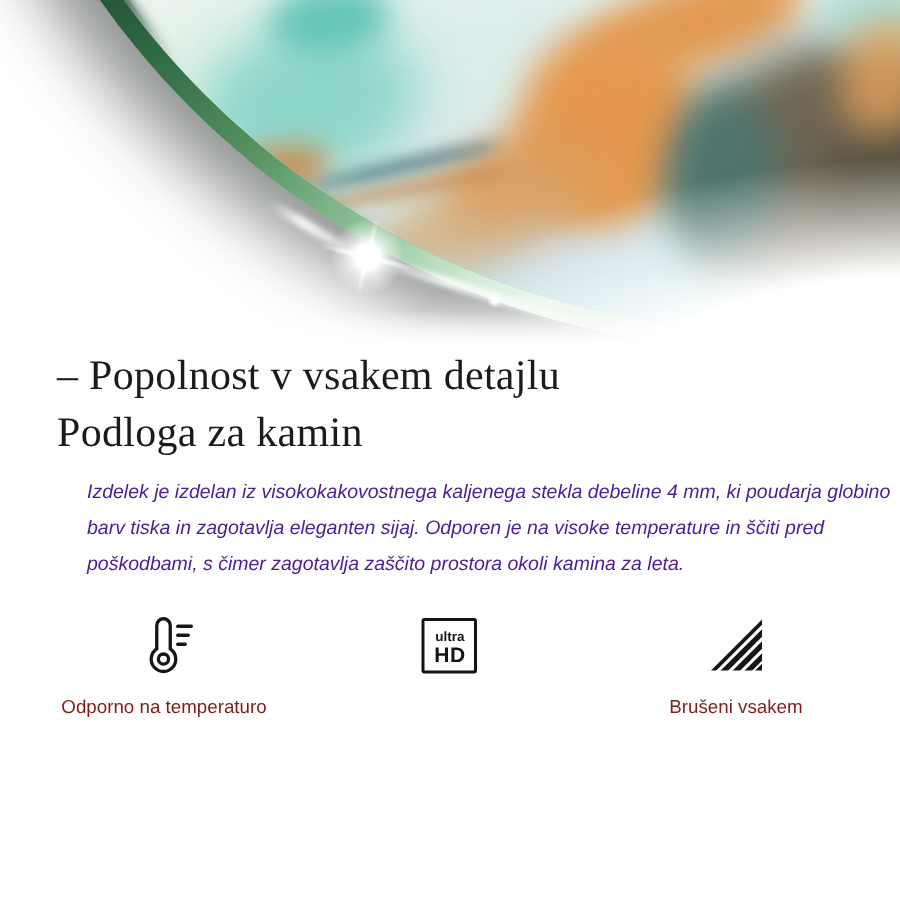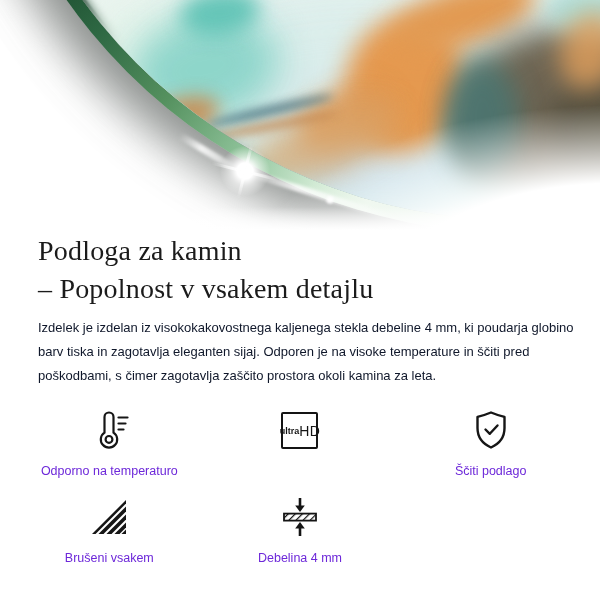--- a/index.html
+++ b/index.html
@@ -34,32 +34,32 @@
     transform-origin:left center;}
   .edge-streak.s1{left:180px;top:132px;width:70px;transform:rotate(31deg);}
   .edge-streak.s2{left:245px;top:168px;width:158px;transform:rotate(17.5deg);}
   .glint{position:absolute;width:10px;height:10px;border-radius:50%;z-index:5;filter:blur(1px);
     background:radial-gradient(circle,#fff 0 30%,rgba(255,255,255,0) 70%);}
 
   
   h1{margin:2px 0 0 38px;font-family:"Liberation Serif",serif;font-weight:400;
      font-size:28px;line-height:38px;color:#1b1b1b;letter-spacing:.2px;}
   h1 span{display:block;}
-  .desc{margin:8px 22px 0 38px;width:540px;font-size:13px;line-height:24px;color:#0f172a;}
+  .desc{margin:8px 22px 0 58px;width:540px;font-size:13px;line-height:24px;color:#4c1d95;font-style:italic;}
 
   
   .features{margin:18px 14px 0 14px;display:grid;grid-template-columns:1fr 1fr 1fr;row-gap:14px;}
   .feature{display:flex;flex-direction:column;align-items:center;}
   .icon-box{height:46px;display:flex;align-items:flex-end;justify-content:center;color:#161616;}
-  .feature-label{margin-top:12px;font-size:12.5px;color:#6d28d9;line-height:15px;}
+  .feature-label{margin-top:12px;font-size:12.5px;color:#7f1d1d;line-height:15px;}
   svg.fi{display:block;}
   .uhd{width:33px;height:33px;border:2.5px solid #141414;border-radius:2px;margin-bottom:3px;
-       display:flex;flex-direction:row;align-items:center;justify-content:center;color:#141414;}
+       display:flex;flex-direction:column;align-items:center;justify-content:center;color:#141414;}
   .uhd .t1{font-size:9px;font-weight:700;line-height:10px;letter-spacing:0;}
-  .uhd .t2{font-size:14px;font-weight:400;line-height:14px;letter-spacing:.3px;}
+  .uhd .t2{font-size:14px;font-weight:700;line-height:14px;letter-spacing:.3px;}
 </style>
 </head>
 <body>
 
 <div class="page">
 
   <div class="hero">
     <div class="glass-ambient"></div>
     <div class="glass-edge"></div>
     <div class="glass-print">
@@ -90,22 +90,22 @@
     <div class="glint" style="left:325px;top:195px;"></div>
     <div class="sparkle">
       <div class="glow"></div>
         <div class="ray h"></div>
         <div class="ray v"></div>
     </div>
     <div class="hero-fade"></div>
   </div>
 
   <h1>
+    <span>– Popolnost v vsakem detajlu</span>
     <span>Podloga za kamin</span>
-    <span>– Popolnost v vsakem detajlu</span>
   </h1>
 
   <p class="desc">Izdelek je izdelan iz visokokakovostnega kaljenega stekla debeline 4 mm, ki poudarja globino barv tiska in zagotavlja eleganten sijaj. Odporen je na visoke temperature in ščiti pred poškodbami, s čimer zagotavlja zaščito prostora okoli kamina za leta.</p>
 
   <div class="features">
 
     <div class="feature">
       <div class="icon-box">
         <svg class="fi" width="44" height="44" viewBox="0 0 44 44" fill="none" stroke="#161616" stroke-width="2.2" stroke-linecap="round">
           <path d="M17.5 9 a4.5 4.5 0 0 1 9 0 V 24.6 a8.2 8.2 0 1 1 -9 0 Z"></path>
@@ -120,29 +120,20 @@
 
     <div class="feature">
       <div class="icon-box">
         <div class="uhd">
           <span class="t1">ultra</span>
           <span class="t2">HD</span>
         </div>
       </div>
     </div>
 
-    <div class="feature">
-      <div class="icon-box">
-        <svg class="fi" width="44" height="44" viewBox="0 0 44 44" fill="none" stroke="#161616" stroke-width="2.4" stroke-linecap="round" stroke-linejoin="round">
-          <path d="M22 4.5 C26 6.2 31 7.8 35.5 8.8 V20 C35.5 29.5 30.2 35.8 22 39.5 C13.8 35.8 8.5 29.5 8.5 20 V8.8 C13 7.8 18 6.2 22 4.5 Z"></path>
-          <path d="M16.5 21.5 L20.8 25.8 L28.5 17.5"></path>
-        </svg>
-      </div>
-      <div class="feature-label">Ščiti podlago</div>
-    </div>
 
 
     <div class="feature">
       <div class="icon-box">
         <svg class="fi" width="44" height="44" viewBox="0 0 44 44" fill="none" stroke="#161616" stroke-width="3.6">
           <defs>
               <clipPath id="triclip">
                 <path d="M5 39 L39 5 L39 39 Z"></path>
               </clipPath>
             </defs>
@@ -151,35 +142,15 @@
               <path d="M9 44 L53 0"></path>
               <path d="M17 44 L61 0"></path>
             <path d="M25 44 L69 0"></path>
               <path d="M32 44 L76 0"></path>
           </g>
         </svg>
       </div>
       <div class="feature-label">Brušeni vsakem</div>
     </div>
 
-    <div class="feature">
-      <div class="icon-box">
-        <svg class="fi" width="44" height="44" viewBox="0 0 44 44">
-          <defs>
-            <pattern id="hatch" width="5" height="5" patternUnits="userSpaceOnUse" patternTransform="rotate(45)">
-              <rect width="5" height="5" fill="#fff"></rect>
-              <line x1="0" y1="0" x2="0" y2="5" stroke="#141414" stroke-width="2.4"></line>
-            </pattern>
-          </defs>
-          <g stroke="#141414" stroke-width="2.6" fill="#141414">
-            <line x1="22" y1="3" x2="22" y2="11"></line>
-            <polygon points="17.2,10.5 26.8,10.5 22,17" stroke="none"></polygon>
-            <line x1="22" y1="41" x2="22" y2="33"></line>
-            <polygon points="17.2,33.5 26.8,33.5 22,27" stroke="none"></polygon>
-          </g>
-          <rect x="6" y="18.6" width="32" height="7" fill="url(#hatch)" stroke="#141414" stroke-width="1.8"></rect>
-        </svg>
-      </div>
-      <div class="feature-label">Debelina 4 mm</div>
-    </div>
 
   </div>
 </div>
 
 </body></html>

